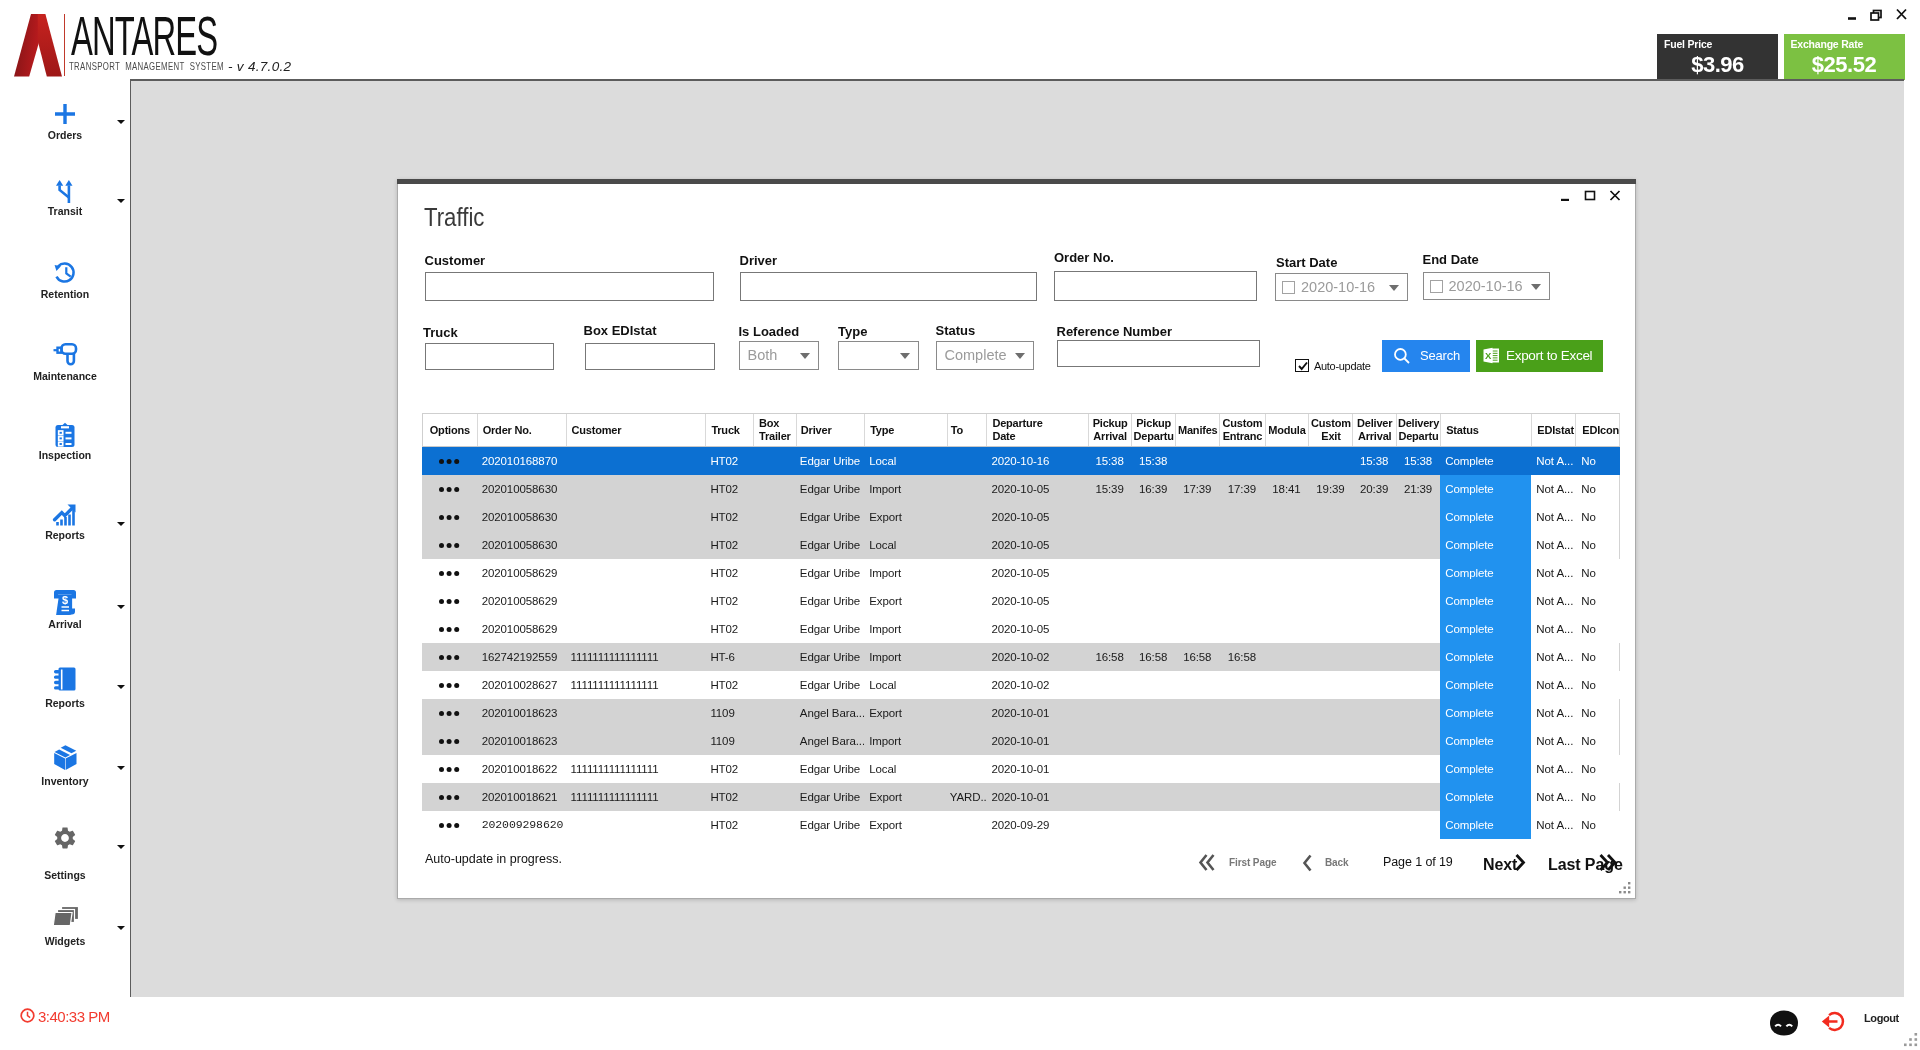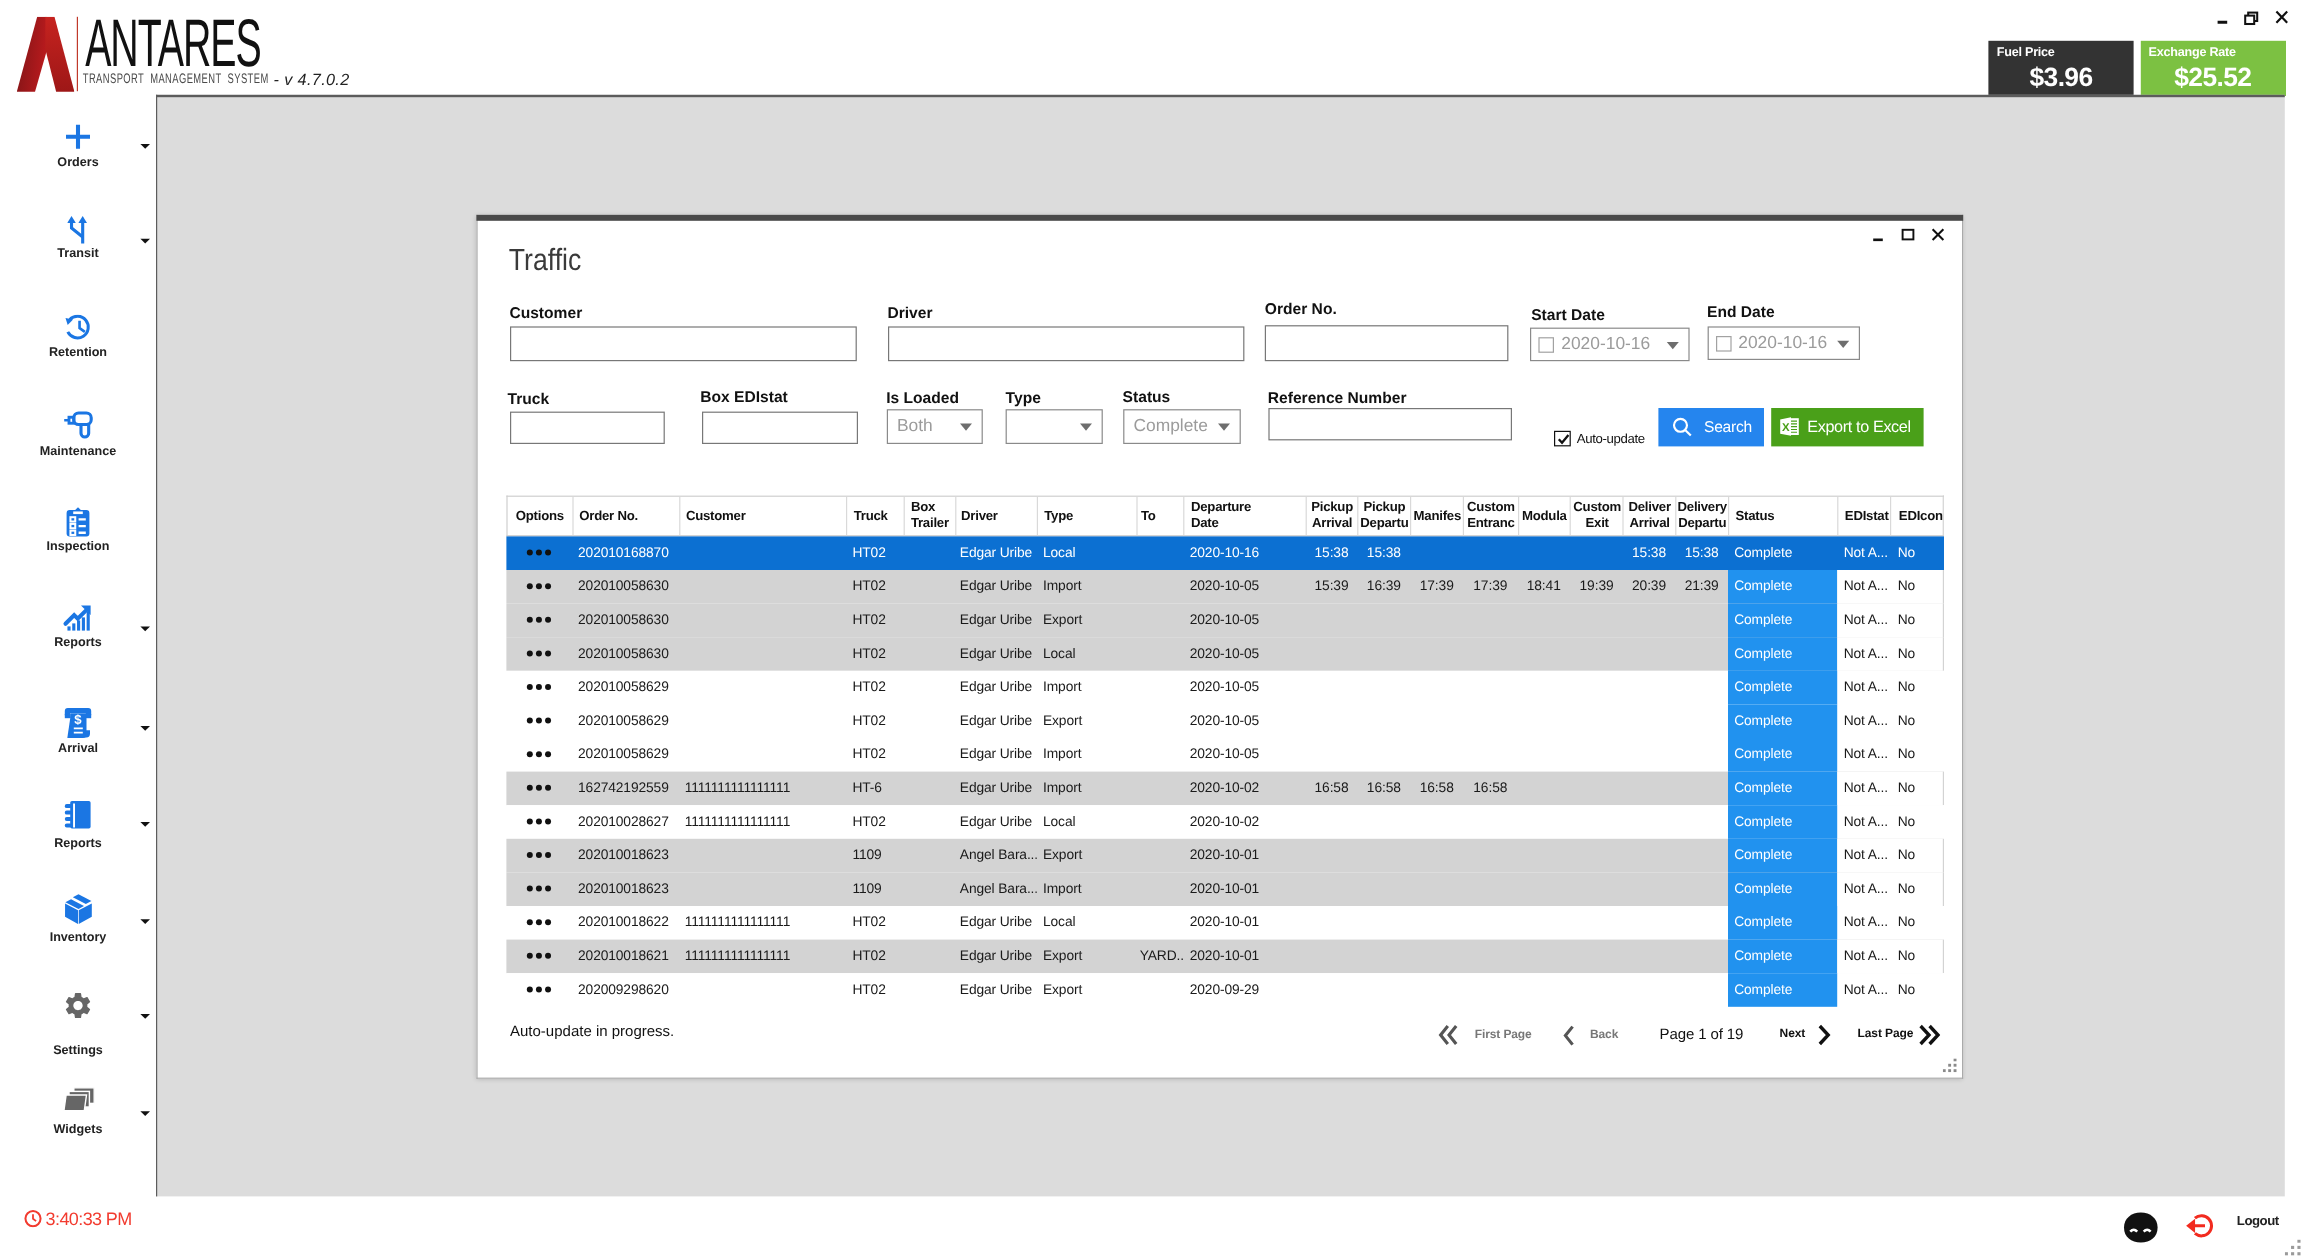--- a/index.html
+++ b/index.html
@@ -50,21 +50,21 @@
 .r.w { background:#fff; }
 .r.sel { background:#0c70d2; color:#fff; }
 .c { font-size:11.5px; letter-spacing:-0.1px; overflow:hidden; white-space:nowrap; flex-shrink:0; height:28px; line-height:28px; }
 .r .c { color:#1a1a1a; }
 .r.sel .c { color:#fff; }
 .dots { display:inline-block; width:5px; height:5px; border-radius:50%; background:#111; box-shadow:7.6px 0 0 #111, 15.2px 0 0 #111; margin-left:-15px; margin-bottom:1px; }
 
 
 #wfoot { position:absolute; left:27px; top:673px; font-size:12.5px; color:#111; }
 .pag { position:absolute; font-weight:bold; font-size:10px; letter-spacing:-0.1px; color:#777; }
-.pagb { position:absolute; font-weight:bold; font-size:10px; letter-spacing:-0.1px; color:#111; }
+.pagb { position:absolute; font-weight:bold; font-size:16px; letter-spacing:-0.1px; color:#111; }
 #grip { position:absolute; right:4px; bottom:4px; width:12px; height:12px; }
 </style></head>
 <body>
 
 <svg class="abs" id="logoA" style="left:14px;top:13.5px" width="48" height="63" viewBox="0 0 48 63">
 <defs>
       <linearGradient id="lg1" x1="0" y1="0" x2="1" y2="0.25">
 <stop offset="0" stop-color="#7e1416"></stop>
         <stop offset="1" stop-color="#b61a1d"></stop>
       </linearGradient>
@@ -609,21 +609,21 @@
         <div class="c" style="width:43.9px;text-align:center;"></div>
         <div class="c" style="width:44.1px;text-align:center;"></div>
         <div class="c" style="width:43.4px;text-align:center;"></div>
         <div class="c" style="width:44.3px;text-align:center;"></div>
         <div class="c" style="width:91.2px;padding-left:5px;background:#2192ef;color:#fff;"><span class="st">Complete</span></div>
         <div class="c" style="width:44px;padding-left:5px;background:#fff;">Not A...</div>
         <div class="c" style="width:44px;padding-left:6px;background:#fff;">No</div>
       </div>
 <div class="r w">
         <div class="c" style="width:54.7px;text-align:center;"><span class="dots"></span></div>
-        <div class="c" style="width:88.9px;padding-left:5px;">202009298620</div>
+        <div class="c" style="width:88.9px;padding-left:5px;font-family:Liberation Mono, monospace;">202009298620</div>
         <div class="c" style="width:139.8px;padding-left:5px;"></div>
         <div class="c" style="width:47.7px;padding-left:5px;">HT02</div>
         <div class="c" style="width:42.8px;padding-left:5px;"></div>
         <div class="c" style="width:68.3px;padding-left:4px;">Edgar Uribe</div>
         <div class="c" style="width:82.6px;padding-left:5px;">Export</div>
         <div class="c" style="width:39.7px;padding-left:3px;"></div>
         <div class="c" style="width:101.6px;padding-left:5px;">2020-09-29</div>
         <div class="c" style="width:43.1px;text-align:center;"></div>
         <div class="c" style="width:44.1px;text-align:center;"></div>
         <div class="c" style="width:44.1px;text-align:center;"></div>

